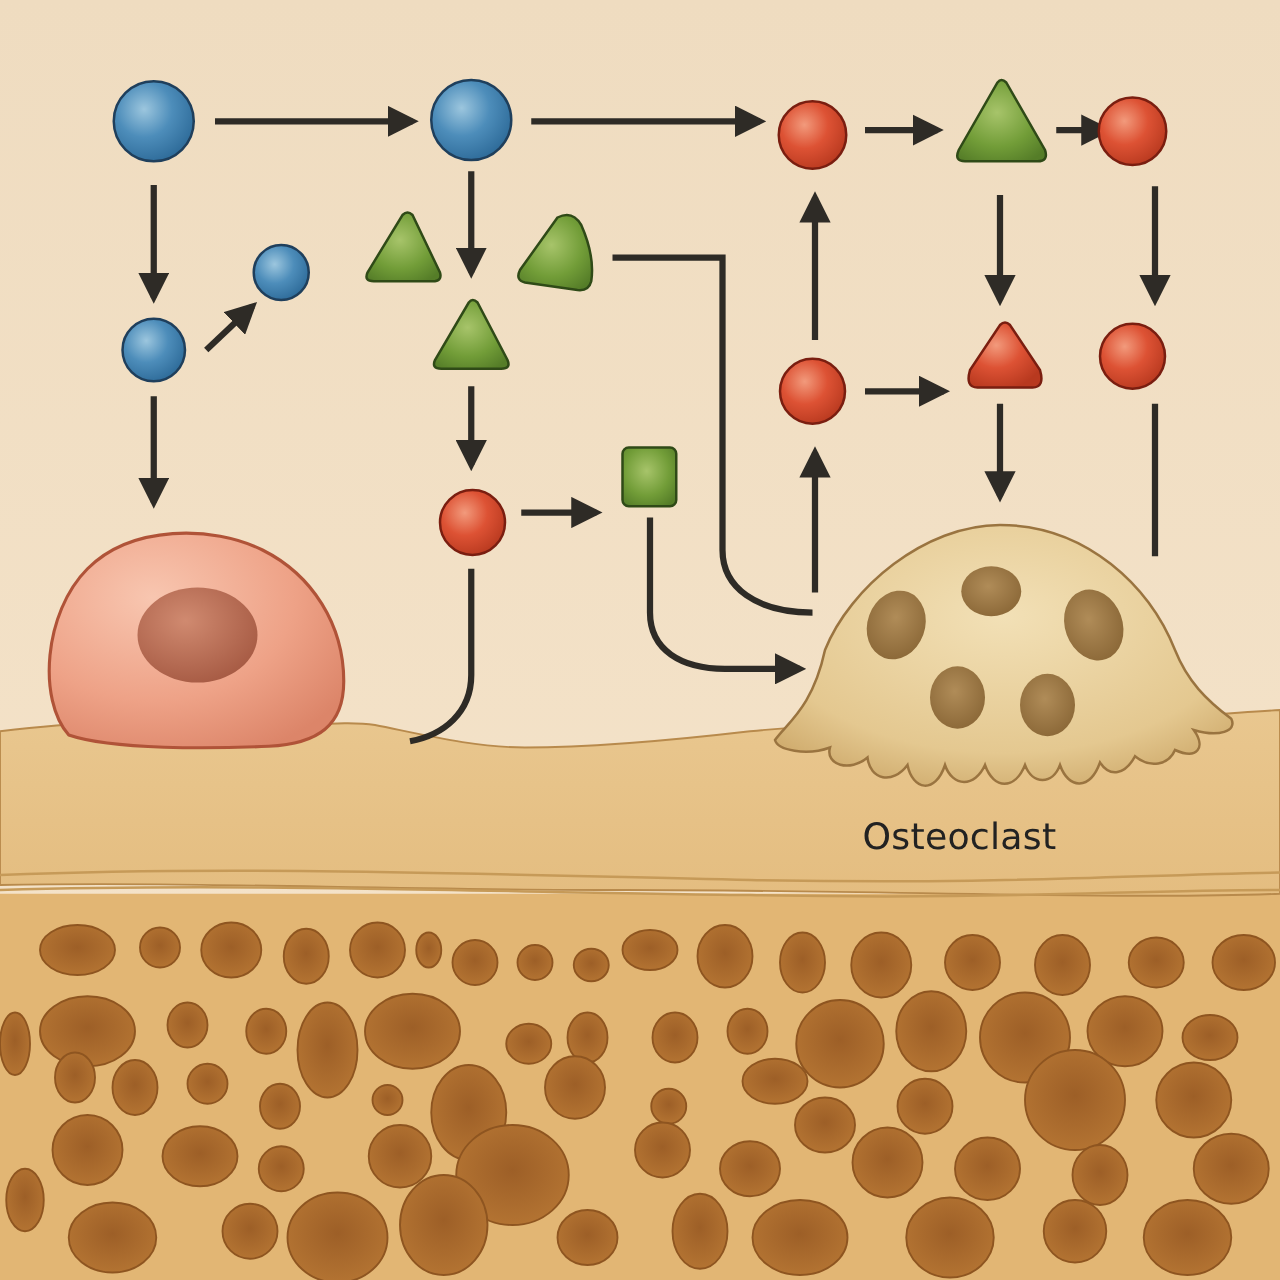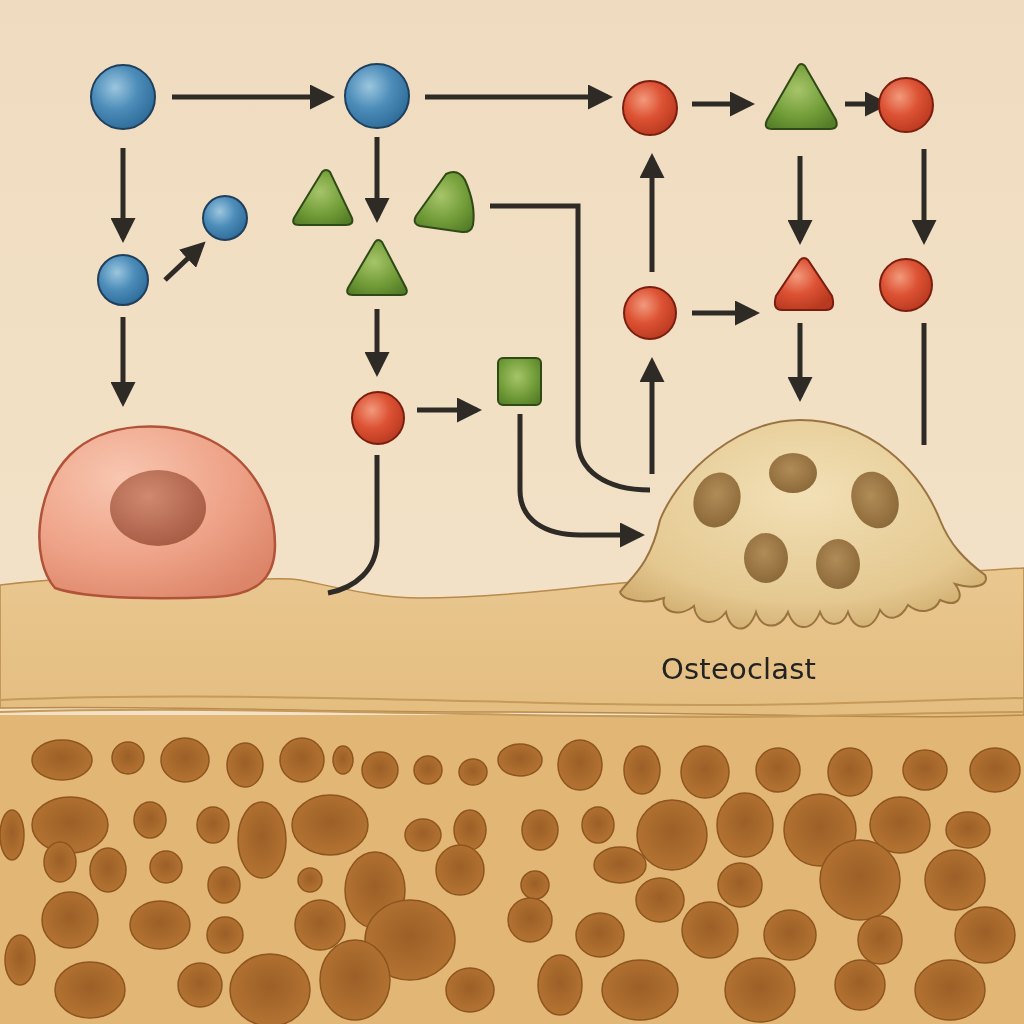--- a/index.html
+++ b/index.html
@@ -1,21 +1,21 @@
 <!DOCTYPE html>
 <html><head>
 <meta charset="utf-8">
 <style>
   html,body{margin:0;padding:0;}
   body{width:1024px;height:1024px;overflow:hidden;background:#f3e1c6;font-family:"DejaVu Sans",sans-serif;}
   #stage{position:absolute;left:0;top:0;width:1024px;height:1024px;}
   svg{position:absolute;left:0;top:0;}
   .label{position:absolute;font-family:"DejaVu Sans",sans-serif;font-size:29px;color:#222;letter-spacing:0.2px;}
   #lbl-ob{left:69px;top:630px;}
-  #lbl-oc{left:661px;top:652px;text-align:right;}
+  #lbl-oc{left:690px;top:652px;text-align:right;}
 </style>
 </head>
 <body>
 
 <div id="stage">
 <svg width="1024" height="1024" viewBox="0 0 1024 1024">
   <defs>
     <radialGradient id="gBlue" cx="0.38" cy="0.35" r="0.7">
       <stop offset="0" stop-color="#9cc6de"></stop>
       <stop offset="0.5" stop-color="#4d8dba"></stop>

